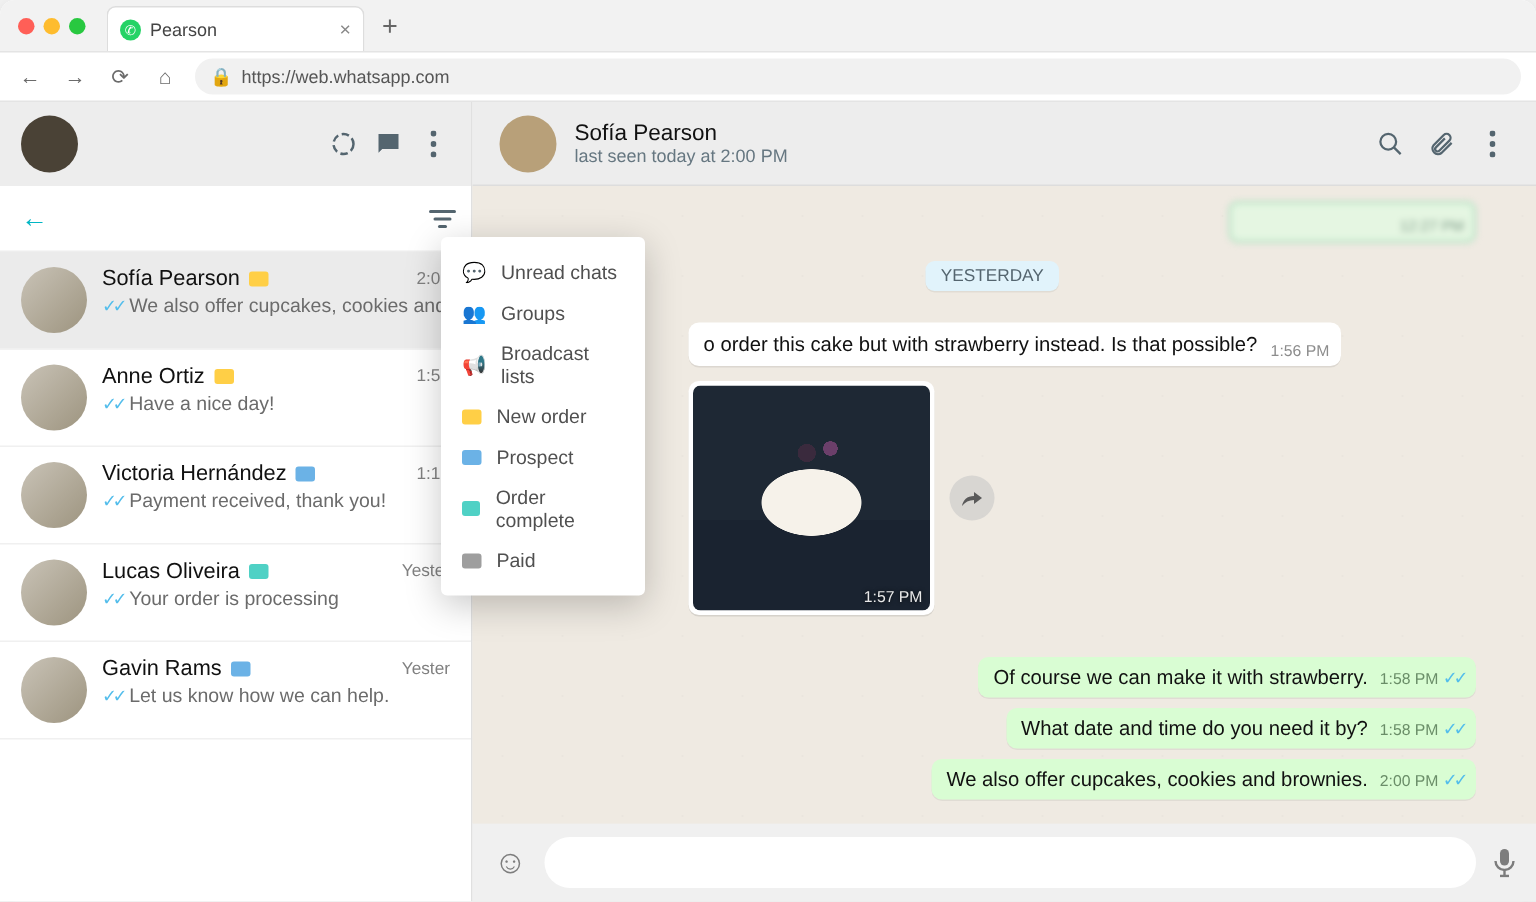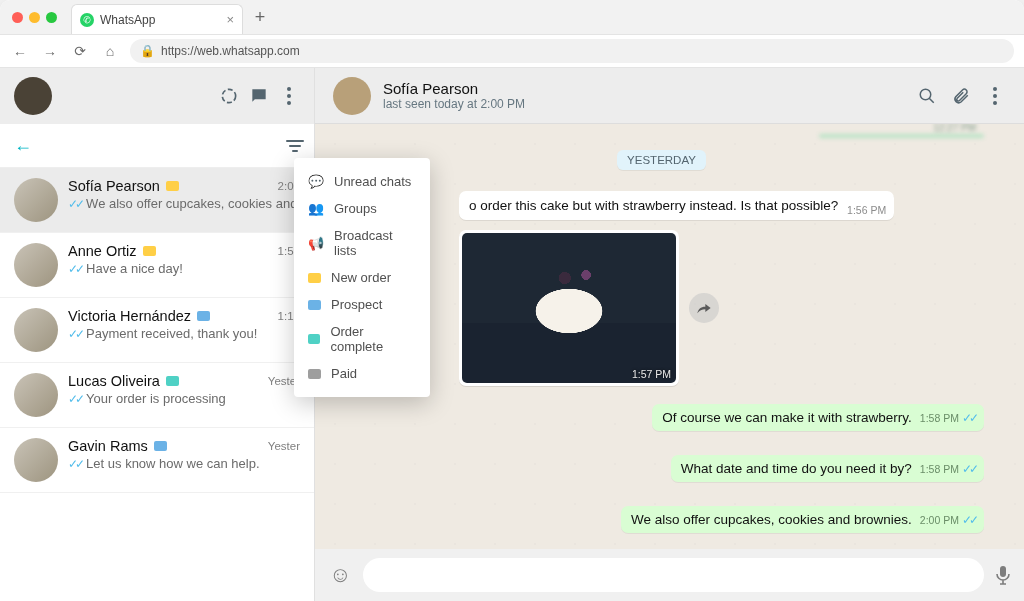--- a/index.html
+++ b/index.html
@@ -60,21 +60,21 @@
   .msgs{position:absolute; inset:0; padding:10px 40px 10px 24px; display:flex; flex-direction:column; font-size:14px; color:#111;}
   .ghost{align-self:flex-end;width:165px;height:28px;border:2px solid #b8e3c5;background:#e5f6e2;border-radius:6px;filter:blur(2px);position:relative;margin-bottom:6px;}
   .ghost .gt{position:absolute;right:6px;bottom:3px;font-size:10px;color:#7f9c8a;}
   .day-pill{align-self:center;background:#e1f3fb;color:#54656f;font-size:11.5px;padding:4px 10px;border-radius:6px;margin:6px 0 10px 0;box-shadow:0 1px 0 rgba(0,0,0,.06);}
 
   .in-row{align-self:flex-start;margin-left:120px;margin-bottom:4px;margin-top:11px;}
   .in-bubble{background:#fff;border-radius:7px;padding:7px 56px 7px 10px;font-size:13.5px;color:#111;box-shadow:0 1px 0 rgba(0,0,0,.08);position:relative;max-width:520px;}
   .in-bubble .mt{position:absolute;right:8px;bottom:4px;font-size:10.5px;color:#8c8c8c;}
 
   .img-wrap{align-self:flex-start;margin-left:120px;margin-top:6px;display:flex;align-items:center;gap:10px;}
-  .img-bubble{width:220px;height:156px;background:#fff;border-radius:7px;padding:3px;box-shadow:0 1px 0 rgba(0,0,0,.1);position:relative;}
+  .img-bubble{width:164px;height:156px;background:#fff;border-radius:7px;padding:3px;box-shadow:0 1px 0 rgba(0,0,0,.1);position:relative;}
   .cake{width:100%;height:100%;border-radius:5px;background:
     radial-gradient(ellipse 60px 40px at 50% 52%, #f6f2ea 0 55%, transparent 56%),
     radial-gradient(circle 10px at 48% 30%, #3a2a3d 0 60%, transparent 61%),
     radial-gradient(circle 8px at 58% 28%, #6b3f6a 0 60%, transparent 61%),
     linear-gradient(#1e2834 0 60%, #1a2330 60% 100%);
   }
   .img-bubble .mt{position:absolute;right:8px;bottom:6px;font-size:10.5px;color:#e9e9e9;text-shadow:0 0 3px rgba(0,0,0,.8);}
   .fwd{width:30px;height:30px;border-radius:50%;background:rgba(200,200,200,.6);display:flex;align-items:center;justify-content:center;color:#5a5a5a;}
 
   .out-row{align-self:flex-end;margin-top:4px;}
@@ -104,21 +104,21 @@
 <div class="browser">
 
   <div class="tabbar">
     <div class="win-dots">
       <div class="dot red"></div>
       <div class="dot yel"></div>
       <div class="dot grn"></div>
     </div>
     <div class="tab">
       <span class="tab-favicon">✆</span>
-      <span>WhatsApp</span>
+      <span>Pearson</span>
       <span class="tab-close">×</span>
     </div>
     <div class="new-tab">+</div>
   </div>
 
   <div class="navbar">
     <span class="nav-ico">←</span>
     <span class="nav-ico">→</span>
     <span class="nav-ico">⟳</span>
     <span class="nav-ico">⌂</span>
@@ -290,21 +290,21 @@
             </div>
             <div class="fwd">
               <svg width="16" height="14" viewBox="0 0 24 20" fill="#5a5a5a">
                   <path d="M14 4l8 6-8 6v-4c-5 0-9 2-12 6 1-6 5-10 12-10V4z"></path>
                 </svg>
             </div>
           </div>
 
           <div style="flex:1"></div>
 
-          <div id="out-msgs" style="display:flex;flex-direction:column;align-items:flex-end;gap:20px;margin-bottom:6px;">
+          <div id="out-msgs" style="display:flex;flex-direction:column;align-items:flex-end;gap:3px;margin-bottom:6px;">
               <div class="out-row">
                 <div class="out-bubble">
                   <span>Of course we can make it with strawberry.</span>
                   <span class="mt">1:58 PM <span class="ticks">✓✓</span></span>
                 </div>
               </div>
               <div class="out-row">
                 <div class="out-bubble">
                   <span>What date and time do you need it by?</span>
                   <span class="mt">1:58 PM <span class="ticks">✓✓</span></span>

